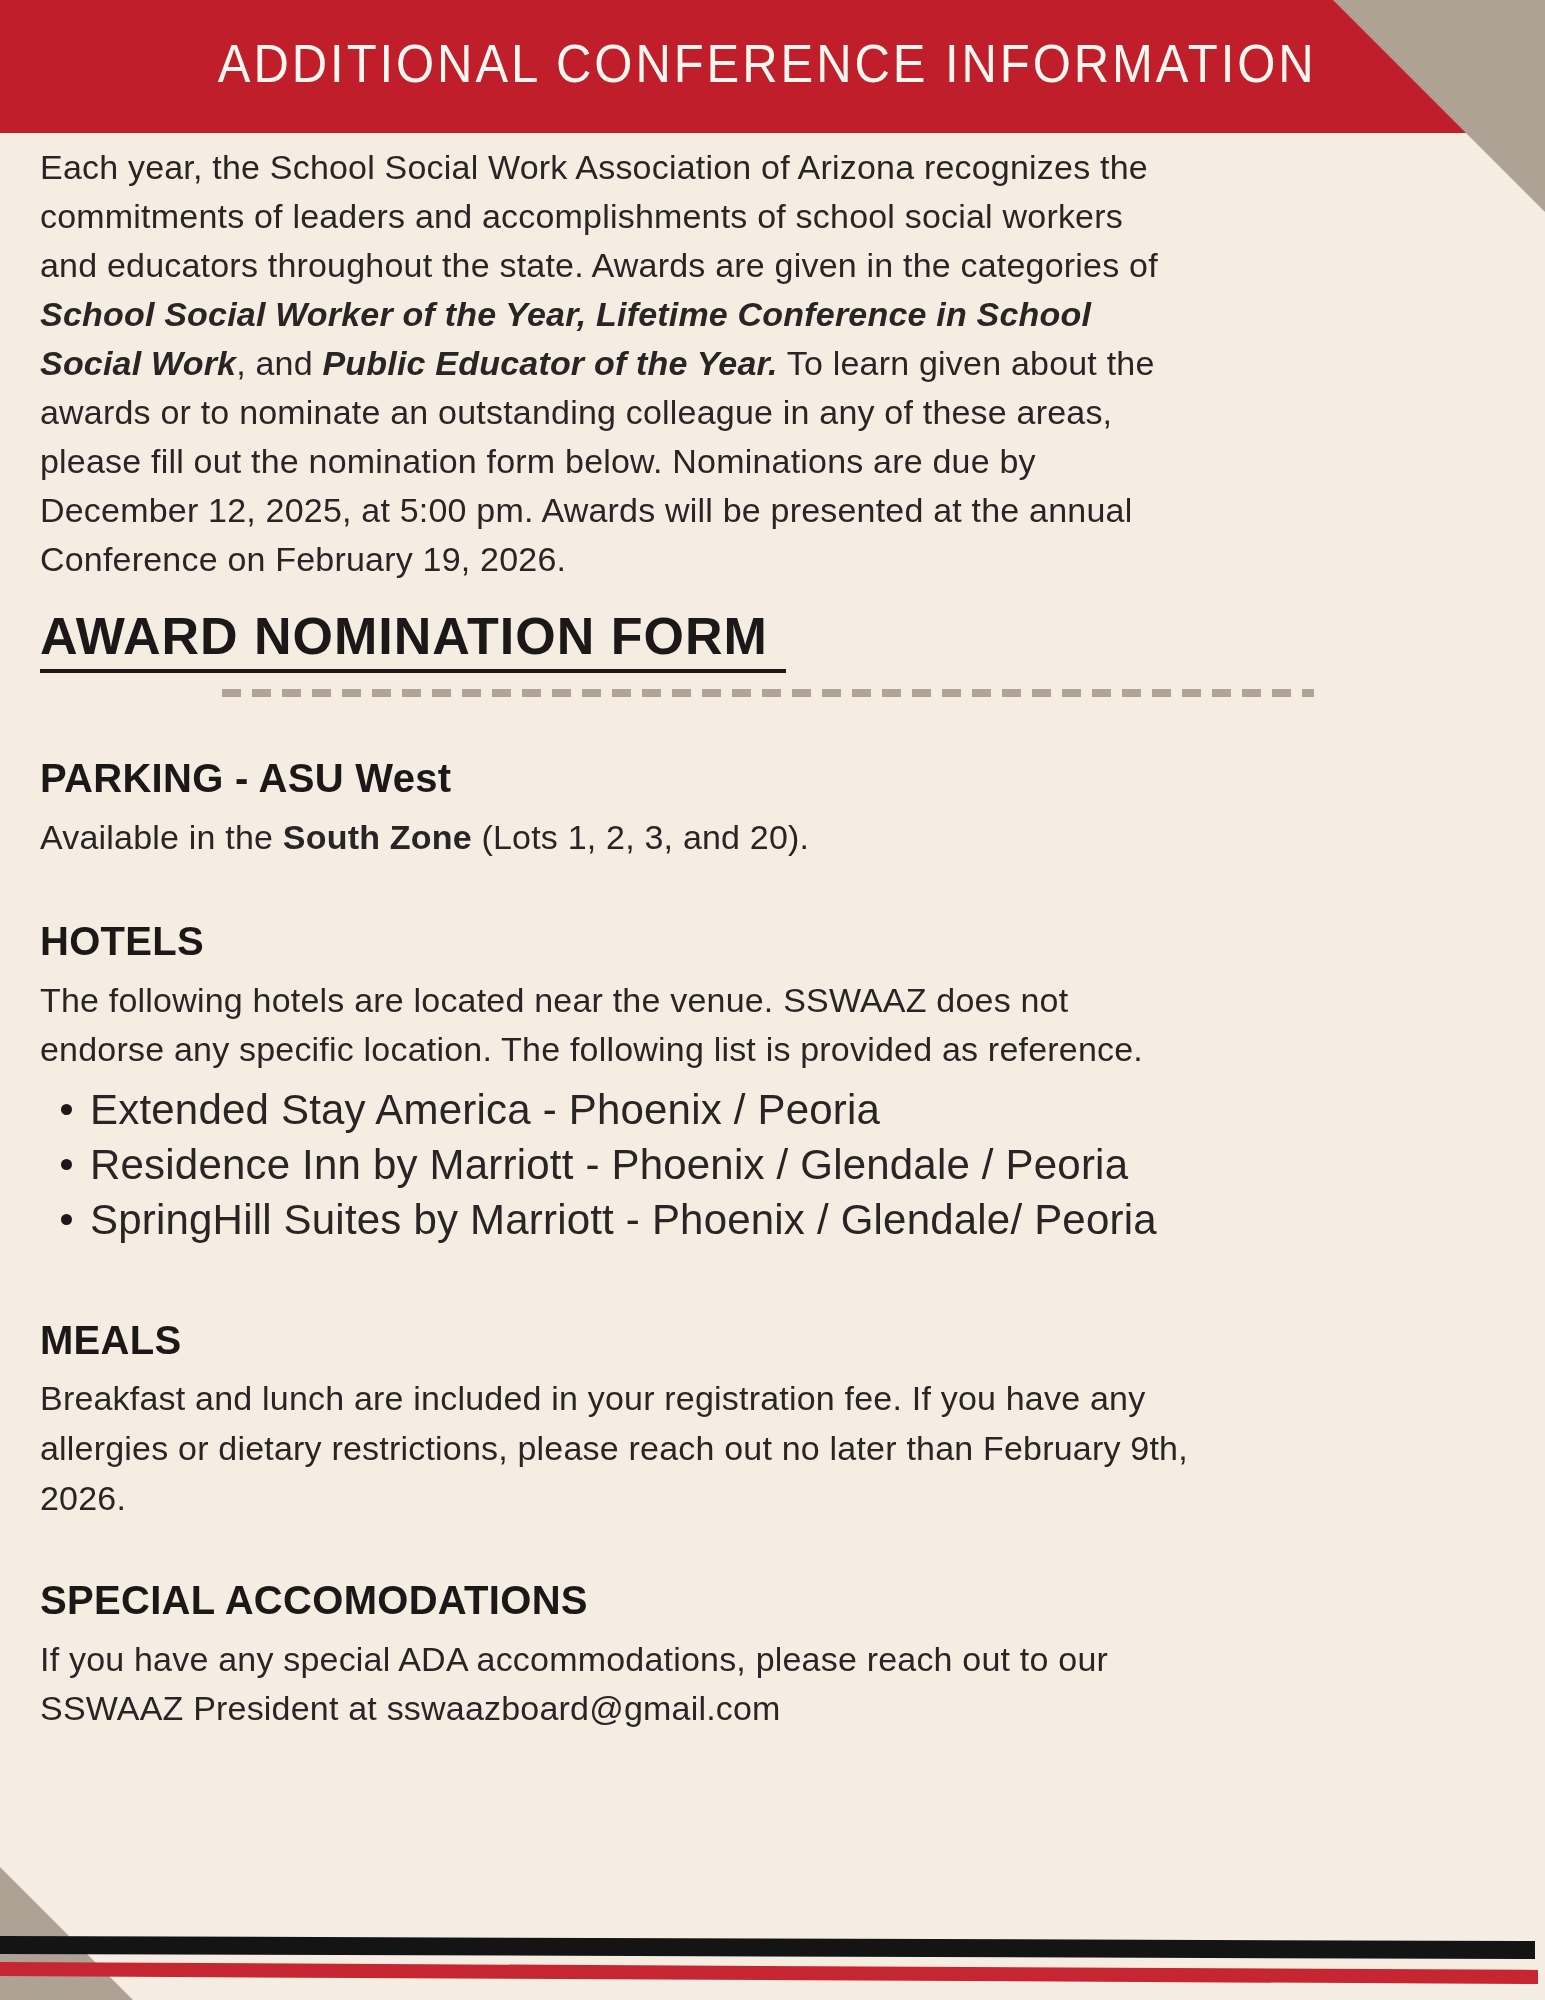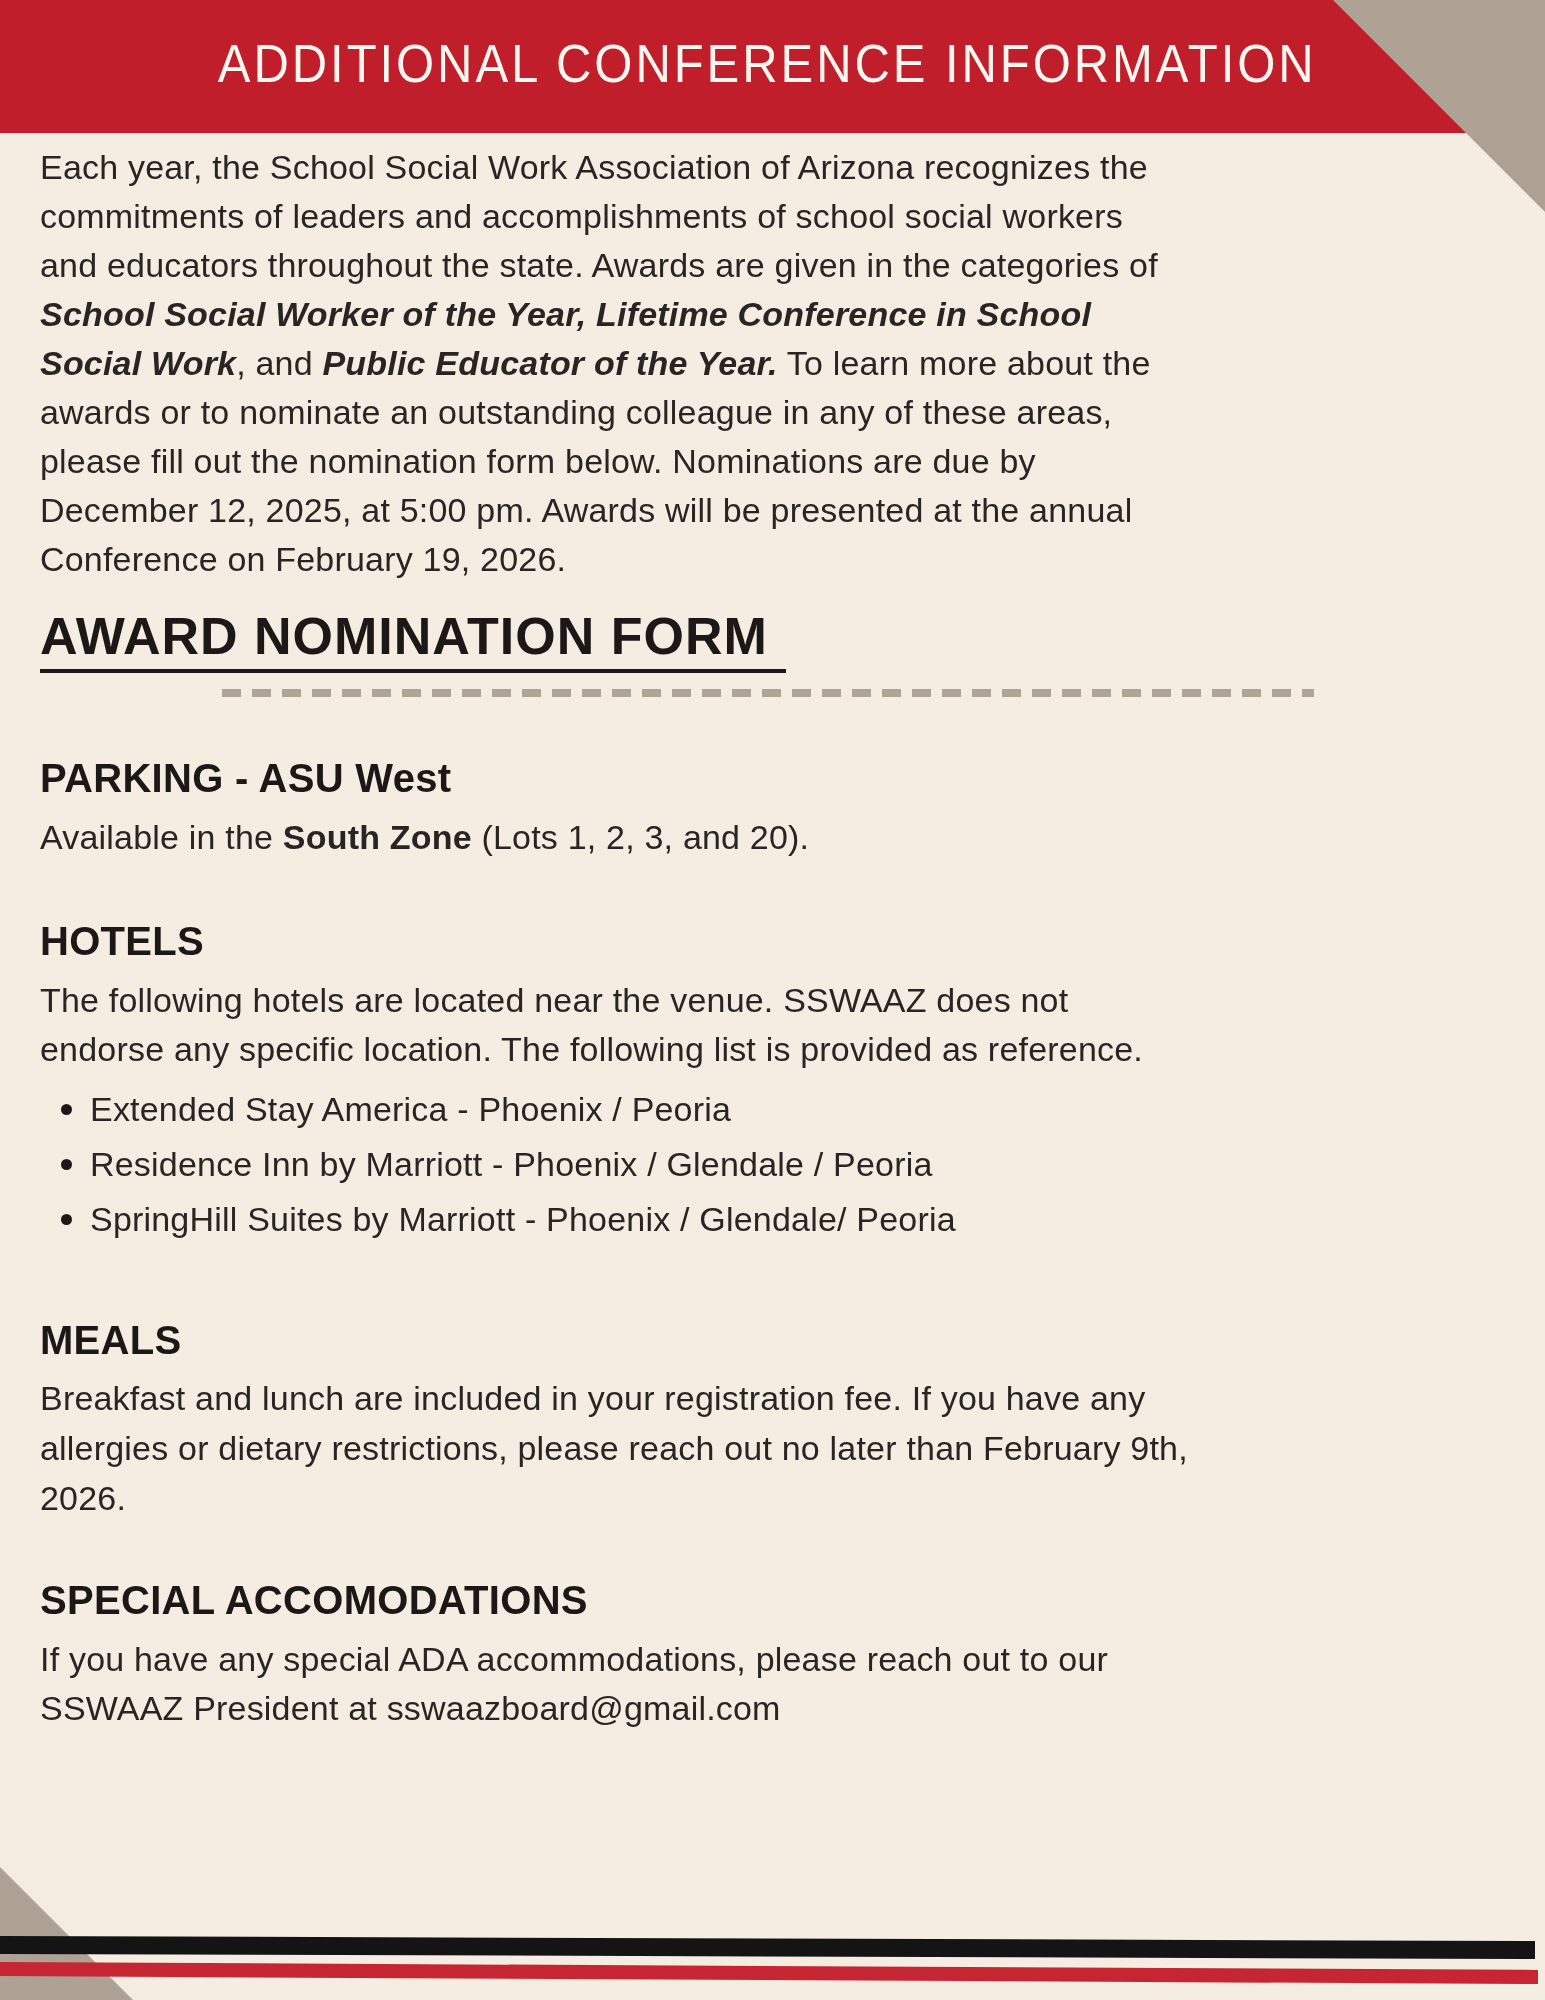--- a/index.html
+++ b/index.html
@@ -53,21 +53,21 @@
     background:repeating-linear-gradient(90deg,
       var(--dash,#B0A497) 0 19px, transparent 19px 30px);
   }
   .sec-parking{margin-top:58px;}
   .sec-parking .para{margin-top:12px;}
   .sec-hotels{margin-top:56px;}
   .sec-hotels .para{margin-top:12px;}
   .hotel-list{list-style:none;margin:8px 0 0 0;padding:0;}
   .hotel-list li{
     position:relative;height:55px;line-height:55px;
-    padding-left:50px;font-size:34px;letter-spacing:0.2px;white-space:nowrap;
+    padding-left:50px;font-size:42px;letter-spacing:0.2px;white-space:nowrap;
   }
   .hotel-list li::before{
     content:"";position:absolute;left:21px;top:22px;width:11px;height:11px;
     border-radius:50%;background:var(--heading-text,#1B1817);
   }
   .sec-meals{margin-top:70px;}
   .sec-meals .para{margin-top:10px;line-height:50px;}
   .sec-accom{margin-top:54px;}
   .sec-accom .para{margin-top:12px;}
   
@@ -101,21 +101,21 @@
   <div class="corner-top"></div>
 
   <main class="content">
 
     <section class="sec-awards">
       <div class="para">
           <div class="line"><span>Each year, the School Social Work Association of Arizona recognizes the</span></div>
           <div class="line"><span>commitments of leaders and accomplishments of school social workers</span></div>
           <div class="line"><span>and educators throughout the state. Awards are given in the categories of</span></div>
           <div class="line"><span class="seg-bi">School Social Worker of the Year, Lifetime Conference in School</span></div>
-          <div class="line"><span class="seg-bi">Social Work</span><span>, and </span><span class="seg-bi">Public Educator of the Year.</span><span> To learn more about the</span></div>
+          <div class="line"><span class="seg-bi">Social Work</span><span>, and </span><span class="seg-bi">Public Educator of the Year.</span><span> To learn given about the</span></div>
           <div class="line"><span>awards or to nominate an outstanding colleague in any of these areas,</span></div>
           <div class="line"><span>please fill out the nomination form below. Nominations are due by</span></div>
           <div class="line"><span>December 12, 2025, at 5:00 pm. Awards will be presented at the annual</span></div>
           <div class="line"><span>Conference on February 19, 2026.</span></div>
         </div>
       <div>
         <a href="#" class="form-link">AWARD NOMINATION FORM</a>
       </div>
       <div class="dashes"></div>
     </section>

